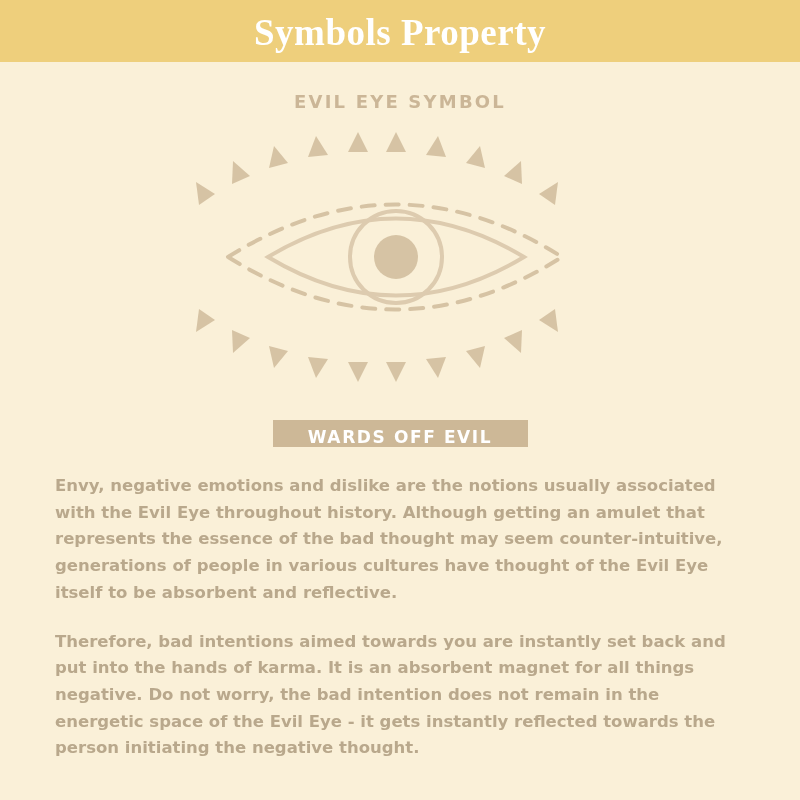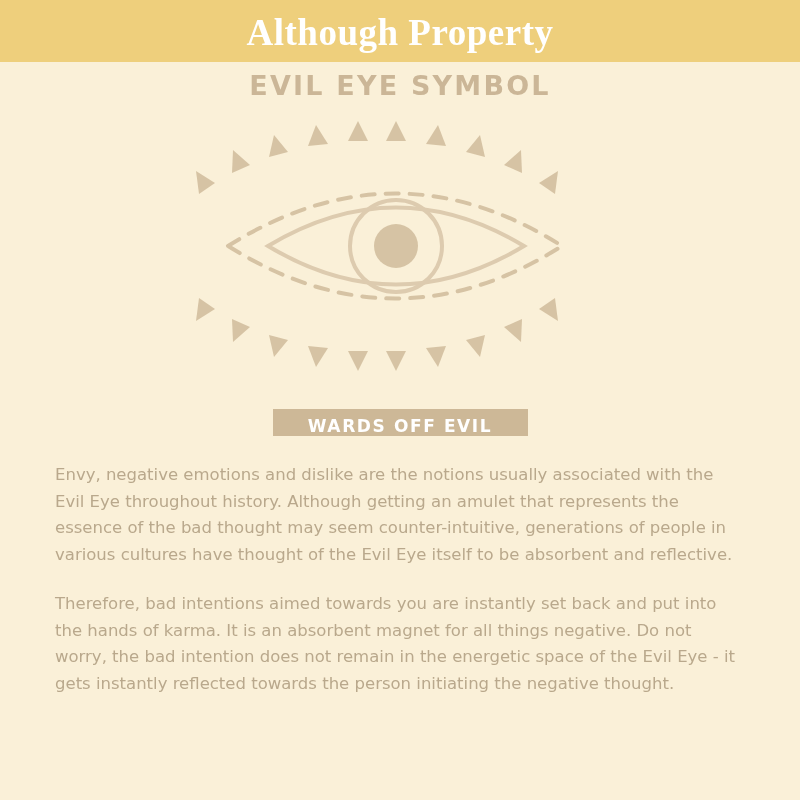--- a/index.html
+++ b/index.html
@@ -31,23 +31,23 @@
     font-family: "Liberation Serif", serif;
     font-size: 37px;
     font-weight: bold;
     color: #ffffff;
     letter-spacing: 0.5px;
     line-height: 1;
     margin-top: 2px;
   }
   .section-title {
     text-align: center;
-    margin-top: 8px;
+    margin-top: 29px;
     font-family: "DejaVu Sans", sans-serif;
-    font-size: 27px;
+    font-size: 18px;
     font-weight: bold;
     letter-spacing: 2.2px;
     color: #cbb697;
   }
   .symbol-wrap {
     display: flex;
     justify-content: center;
     align-items: center;
     margin-top: 10px;
     height: 270px;
@@ -71,32 +71,33 @@
   }
   .body-copy {
     margin: 26px 52px 0 55px;
     color: #b9a88c;
     font-family: "DejaVu Sans", sans-serif;
     font-size: 16.5px;
     line-height: 1.62;
   }
   .body-copy p {
     margin: 0 0 22px 0;
+    font-weight: bold;
   }
   .body-copy p:last-child {
     margin-bottom: 16px;
   }
 </style>
 </head>
 <body>
 
 <div class="page">
 
   <div class="header-bar">
-    <div class="header-title">Although Property</div>
+    <div class="header-title">Symbols Property</div>
   </div>
 
   <div class="section-title">EVIL EYE SYMBOL</div>
 
   <div class="symbol-wrap">
     <svg width="420" height="250" viewBox="0 0 420 250">
       <g fill="#d6c3a4" stroke="none">
 
         <polygon points="196,20 216,20 206,0"></polygon>
         <polygon points="236,23 256,25 248,4"></polygon>

